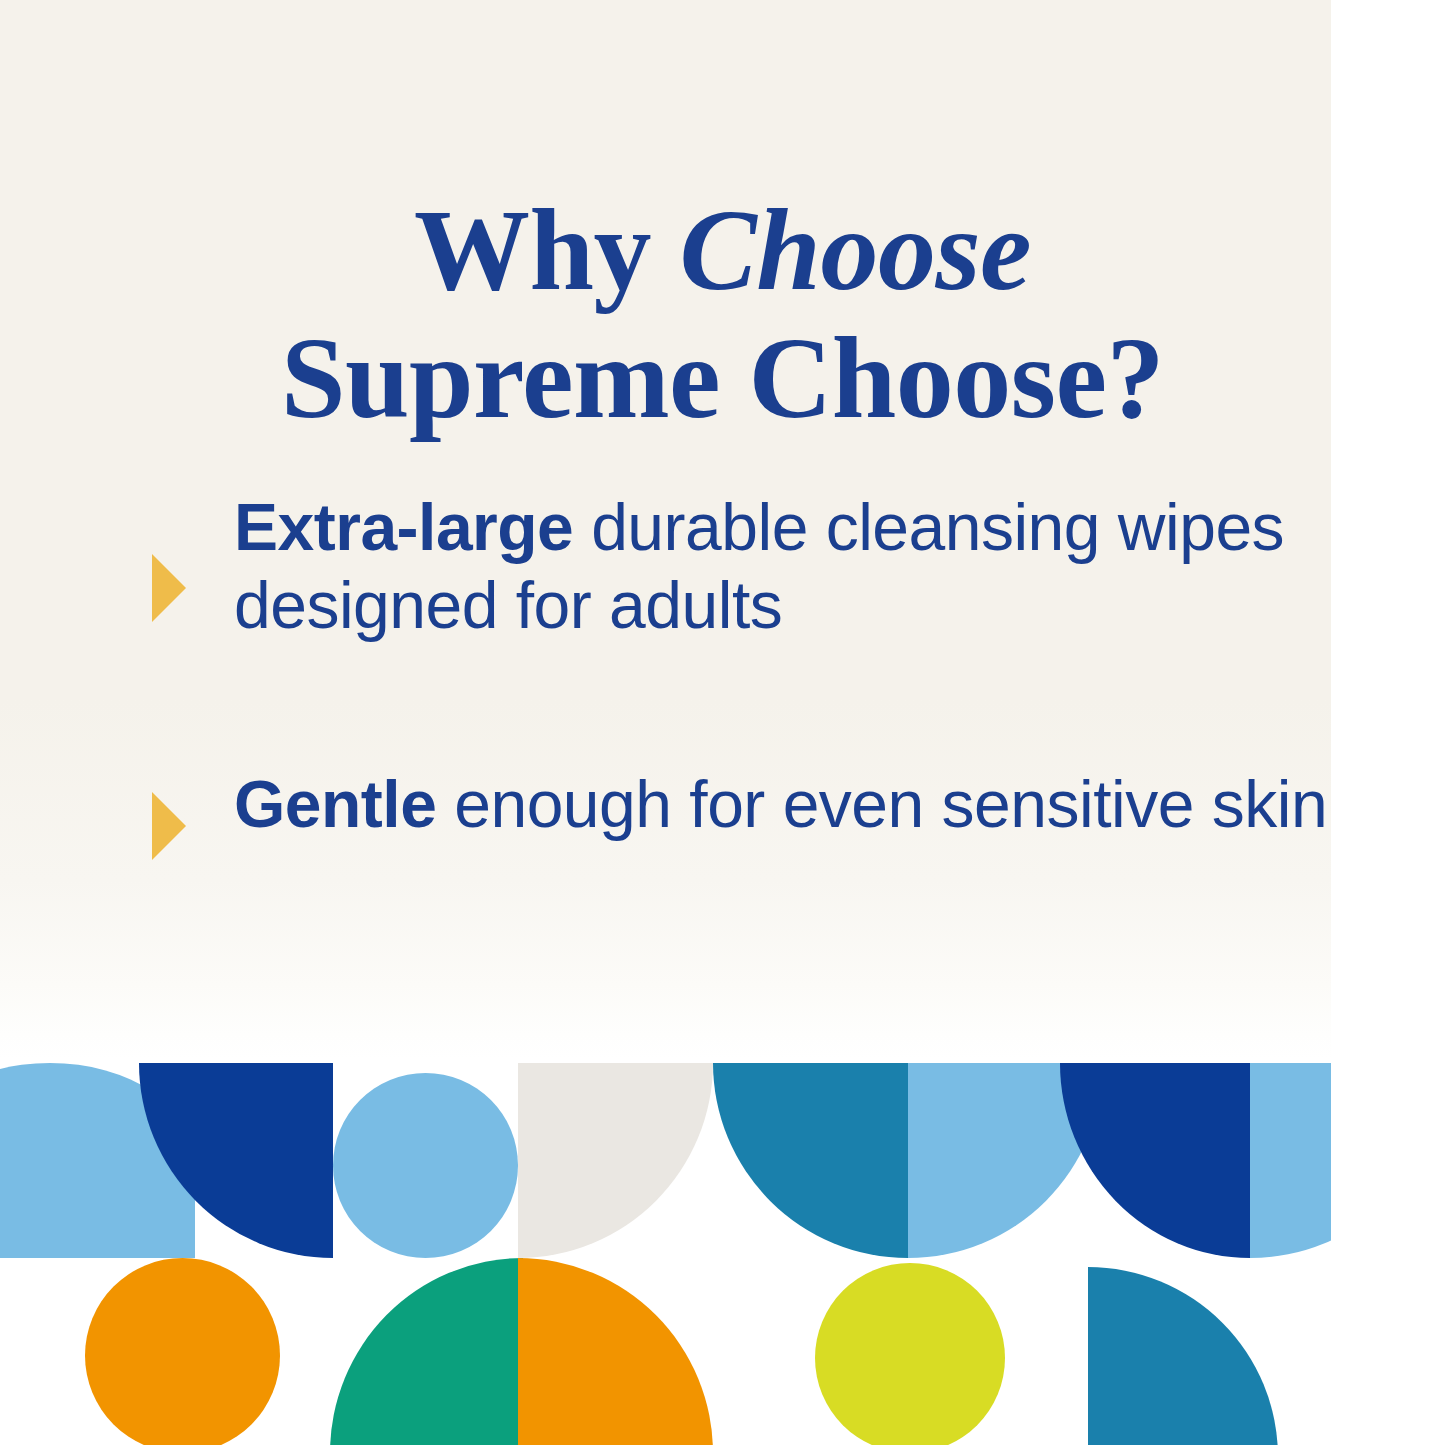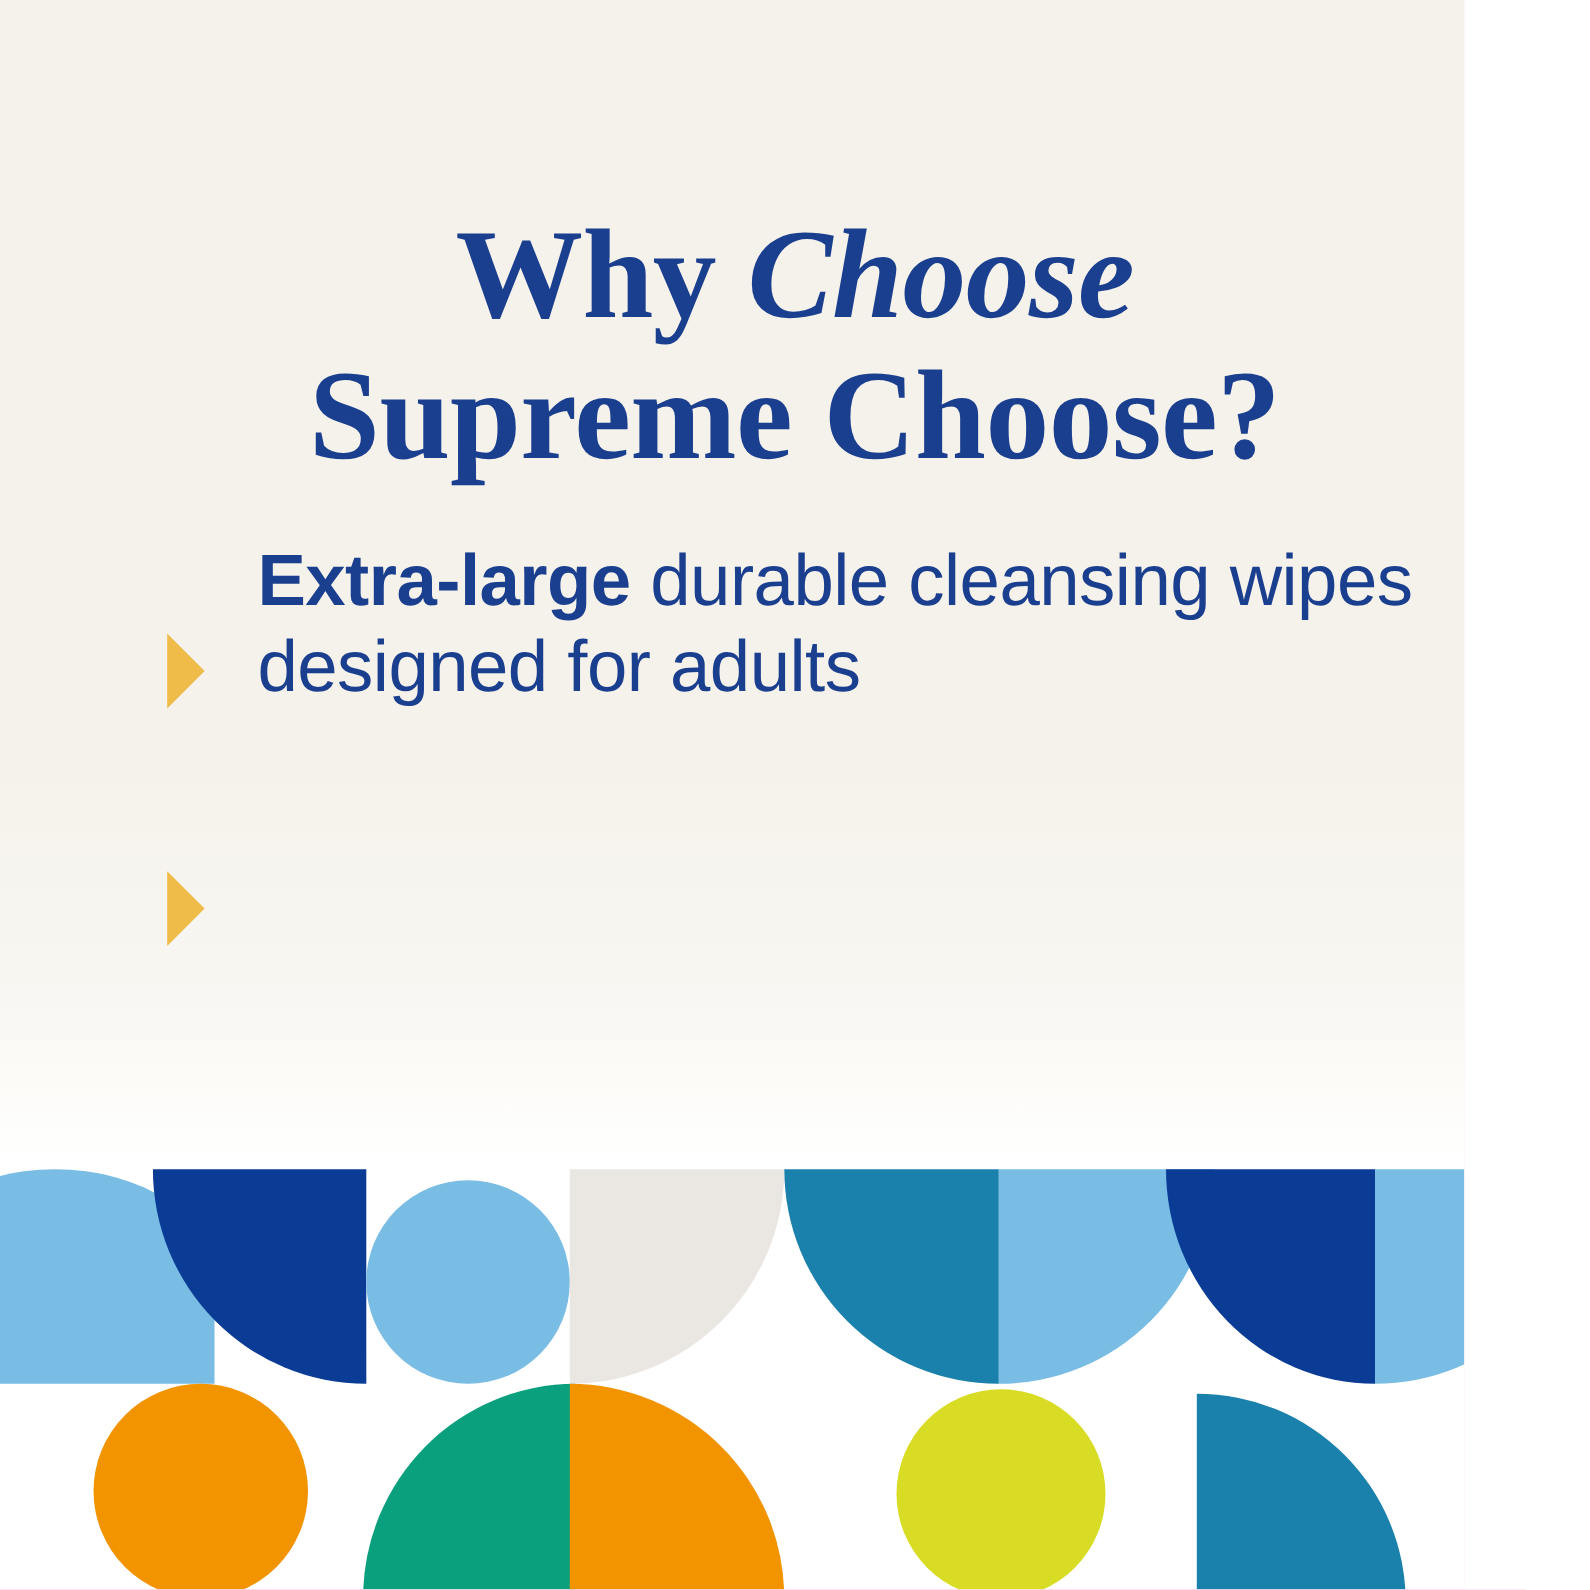--- a/index.html
+++ b/index.html
@@ -5,21 +5,21 @@
   html, body {
     margin: 0;
     padding: 0;
     background: #ffffff;
   }
   #canvas {
     position: relative;
     width: 1331px;
     height: 1445px;
     overflow: hidden;
-    background: #f9a8d4;
+    background: #bef264;
     font-family: "Liberation Sans", sans-serif;
   }
   
   #bg-wash {
     position: absolute;
     left: 0; top: 0;
     width: 1445px; height: 1445px;
     background: linear-gradient(to bottom,
         #F5F2EB 0px,
         #F5F2EB 700px,
@@ -43,21 +43,21 @@
     line-height: 128px;
     letter-spacing: -0.5px;
     white-space: pre-line;
   }
   #heading .it { font-style: italic; }
 
   
   .bullet-row {
     position: absolute;
     display: flex;
-    align-items: flex-end;
+    align-items: center;
     left: 152px;
     width: 1180px;
   }
   #bullet-0 { top: 488px; }
   #bullet-1 { top: 748px; }
 
   .bullet-marker {
     flex: 0 0 auto;
     width: 0; height: 0;
     border-top: 34px solid transparent;
@@ -107,20 +107,21 @@
 
   <h1 id="heading"><span>Why </span><span class="it">Choose</span><br><span>Supreme Choose?</span></h1>
 
   <div class="bullet-row" id="bullet-0">
     <span class="bullet-marker"></span>
     <span class="bullet-text"><span class="b">Extra-large</span><span> durable cleansing wipes designed for adults</span></span>
   </div>
 
   <div class="bullet-row" id="bullet-1">
     <span class="bullet-marker"></span>
+    <span class="bullet-text"><span class="b">Gentle</span><span> enough for even sensitive skin</span></span>
   </div>
 
   <div id="shape-band">
       <div class="shp sh-half-top" style="left: -95px; top: 8px; width: 290px; height: 195px; background: rgb(121, 188, 228);"></div>
       <div class="shp sh-q-tr" style="left: 139px; top: 8px; width: 194px; height: 195px; background: rgb(10, 60, 150);"></div>
       <div class="shp sh-circle" style="left: 333px; top: 18px; width: 185px; height: 185px; background: rgb(121, 188, 228);"></div>
       <div class="shp sh-q-tl" style="left: 518px; top: 8px; width: 195px; height: 195px; background: rgb(234, 231, 226);"></div>
       <div class="shp sh-q-tr" style="left: 713px; top: 8px; width: 195px; height: 195px; background: rgb(26, 128, 172);"></div>
       <div class="shp sh-q-tl" style="left: 908px; top: 8px; width: 195px; height: 195px; background: rgb(121, 188, 228);"></div>
       <div class="shp sh-q-tr" style="left: 1060px; top: 8px; width: 190px; height: 195px; background: rgb(10, 60, 150);"></div>

